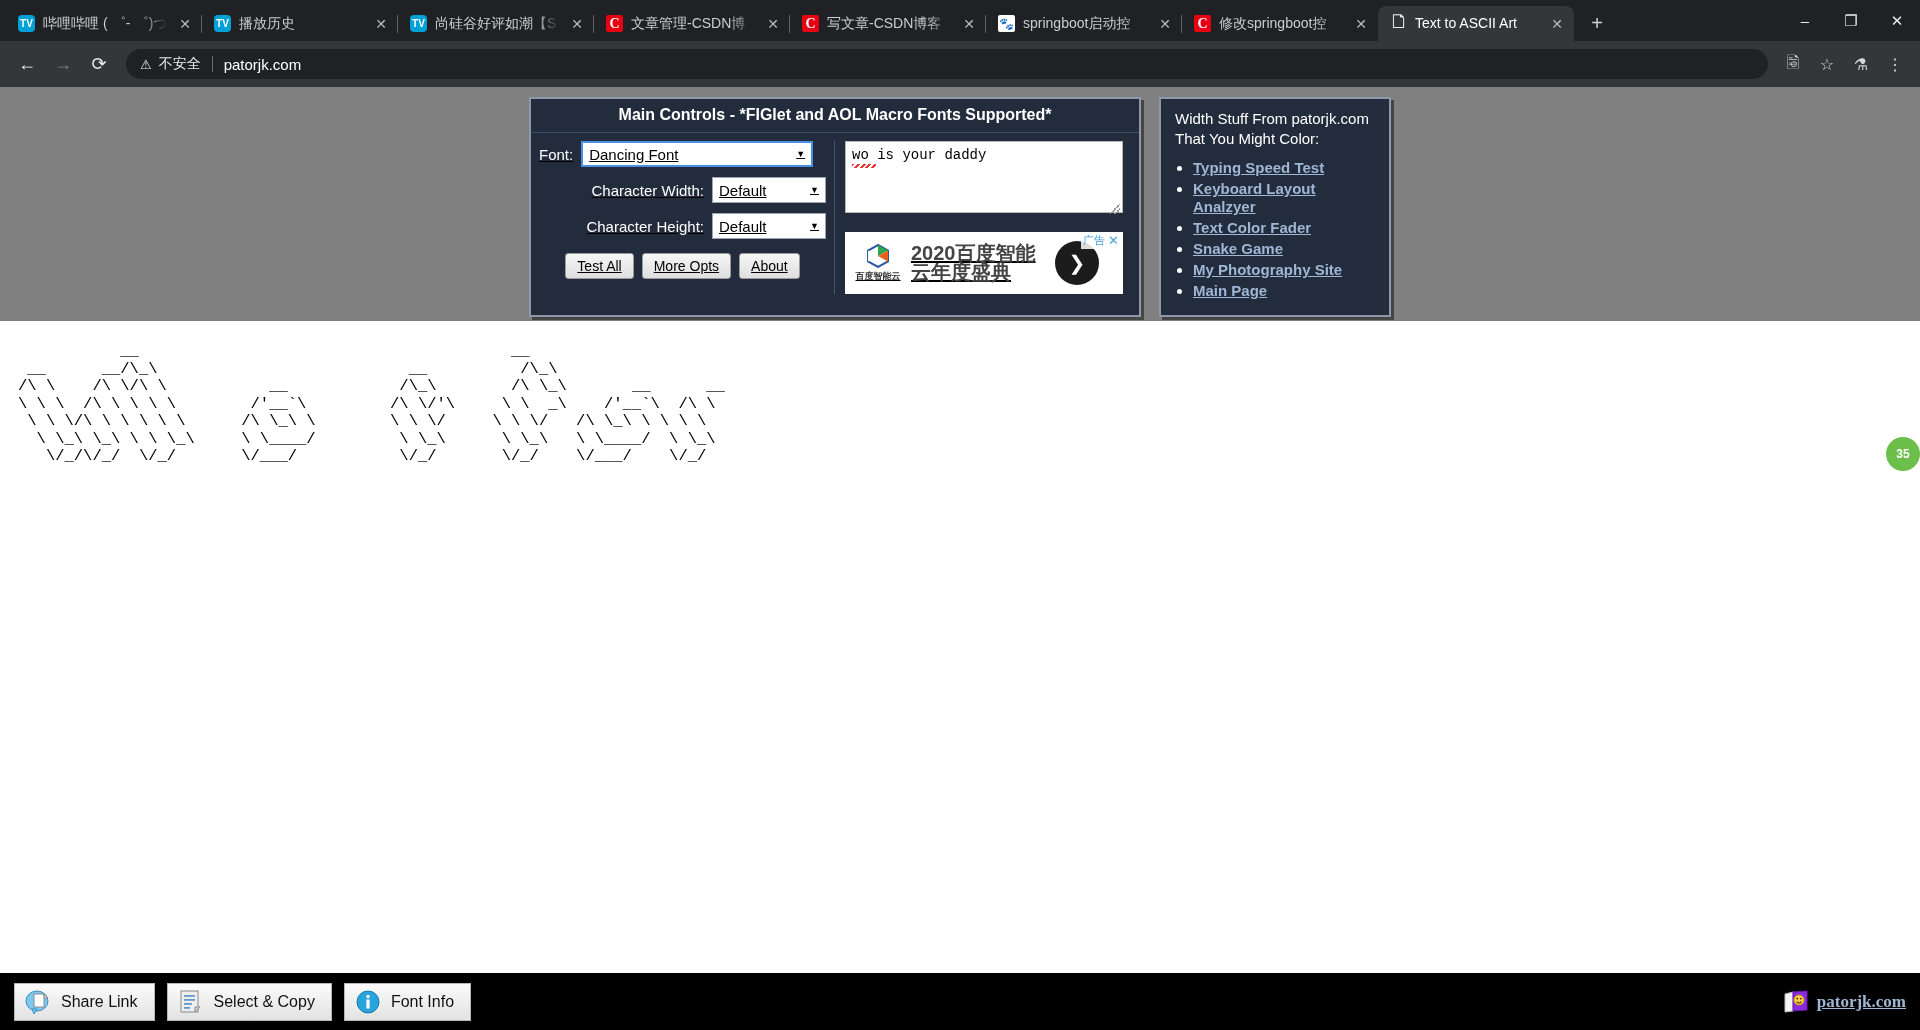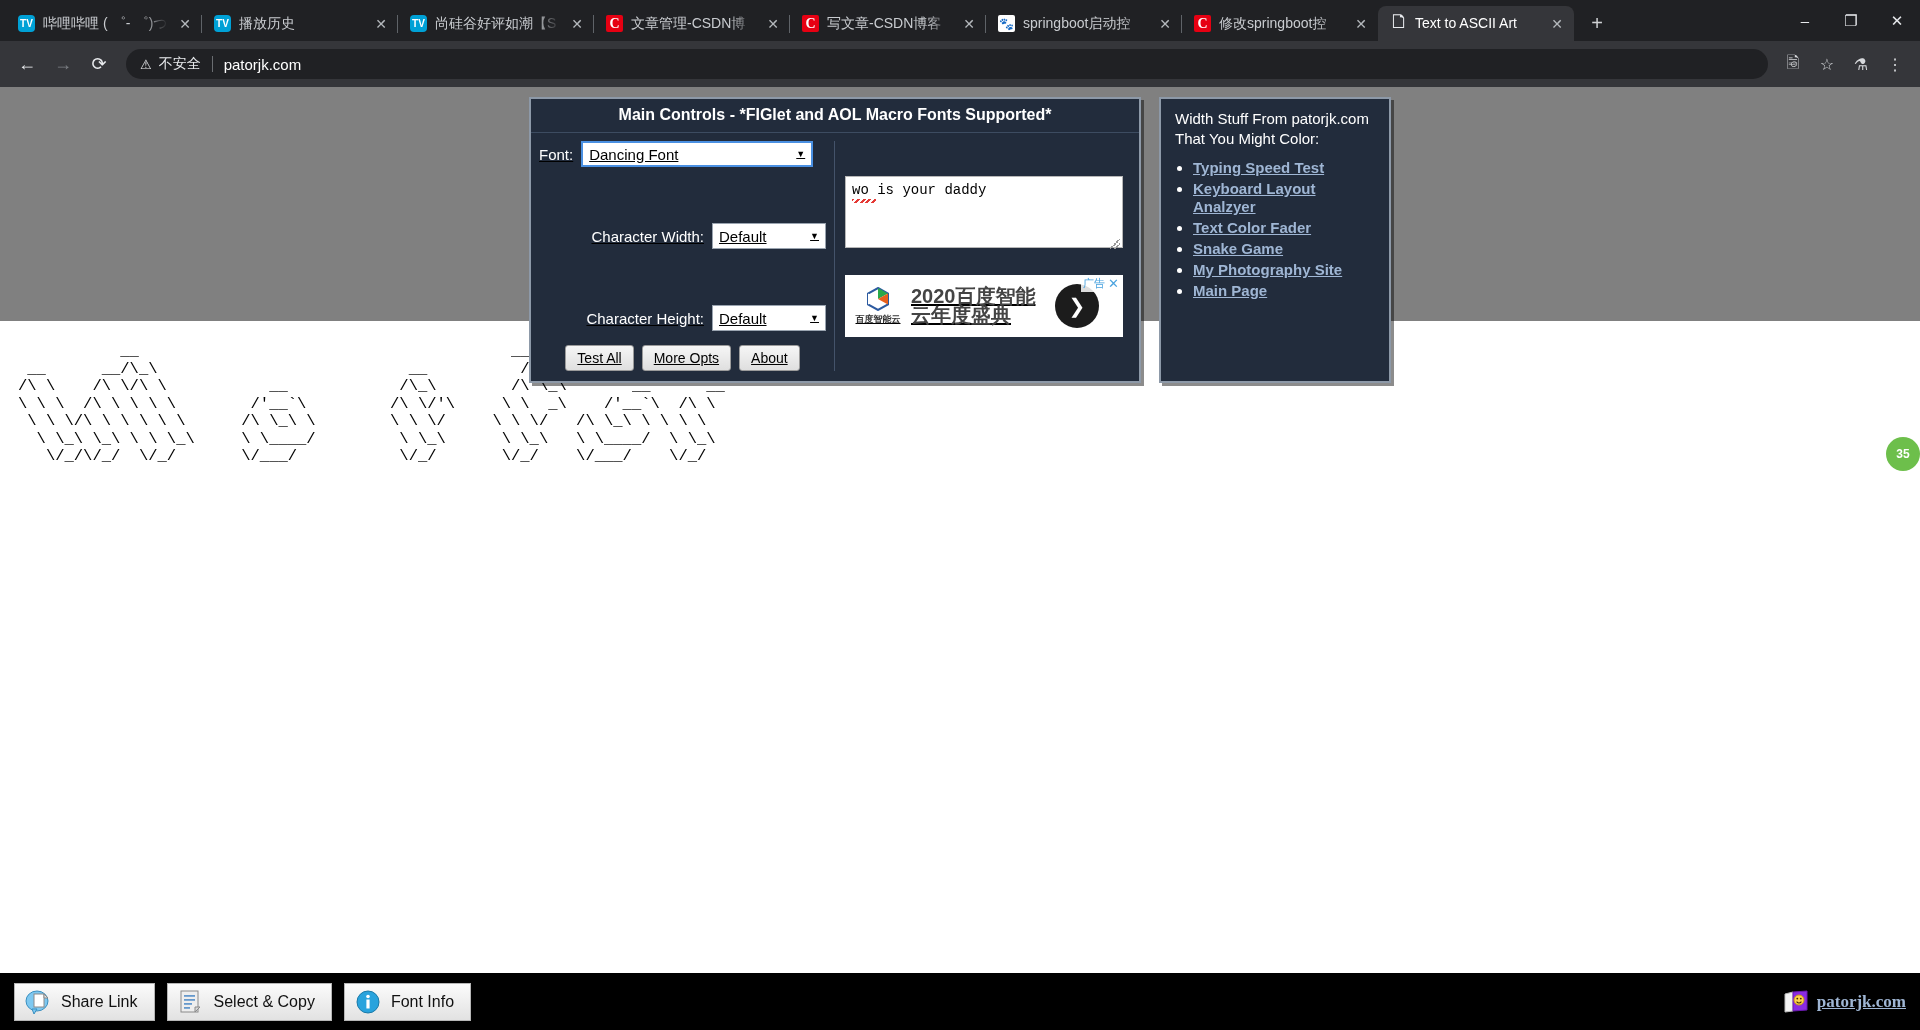--- a/index.html
+++ b/index.html
@@ -137,21 +137,21 @@
     font-family: "Liberation Sans", sans-serif;
   }
   .mc-body { display: flex; padding: 8px 8px 10px 8px; gap: 10px; text-decoration: underline; }
   .mc-left {
     width: 296px;
     border-right: 1px solid #44536a;
     padding-right: 8px;
     display: flex; flex-direction: column; gap: 10px;
   }
   .field-row { display: flex; align-items: center; gap: 8px; }
-  .field-row.right { justify-content: flex-end; margin-top: 46px; }
+  .field-row.right { justify-content: flex-end; }
   .field-label { color: #ffffff; font-size: 15px; white-space: nowrap; }
   .select {
     background: #ffffff; color: #000;
     border: 1px solid #9aa4b0;
     height: 26px; display: flex; align-items: center;
     padding: 0 6px; font-size: 15px;
     position: relative; justify-content: space-between; gap: 10px;
   }
   .select.focus { border: 2px solid #4a90e2; }
   .sel-font { width: 232px; }
@@ -160,21 +160,21 @@
   .btn-row { display: flex; gap: 8px; justify-content: center; margin-top: 4px; }
   .gbtn {
     background: linear-gradient(#f6f6f6, #dfdfdf);
     border: 1px solid #9b9b9b;
     border-radius: 3px;
     font-size: 14px; color: #000;
     padding: 4px 11px;
     font-family: "Liberation Sans", sans-serif;
   }
 
-  .mc-right { width: 278px; display: flex; flex-direction: column; gap: 23px; margin-top: 35px; }
+  .mc-right { width: 278px; display: flex; flex-direction: column; gap: 15px; }
   .ta-wrap { position: relative; }
   textarea.taag {
     width: 278px; height: 72px;
     border: 1px solid #b7b7b7;
     background: #fff; color: #000;
     font-family: "Liberation Mono", monospace;
     font-size: 14px;
     padding: 4px 6px;
     resize: none;
     line-height: 18px;

